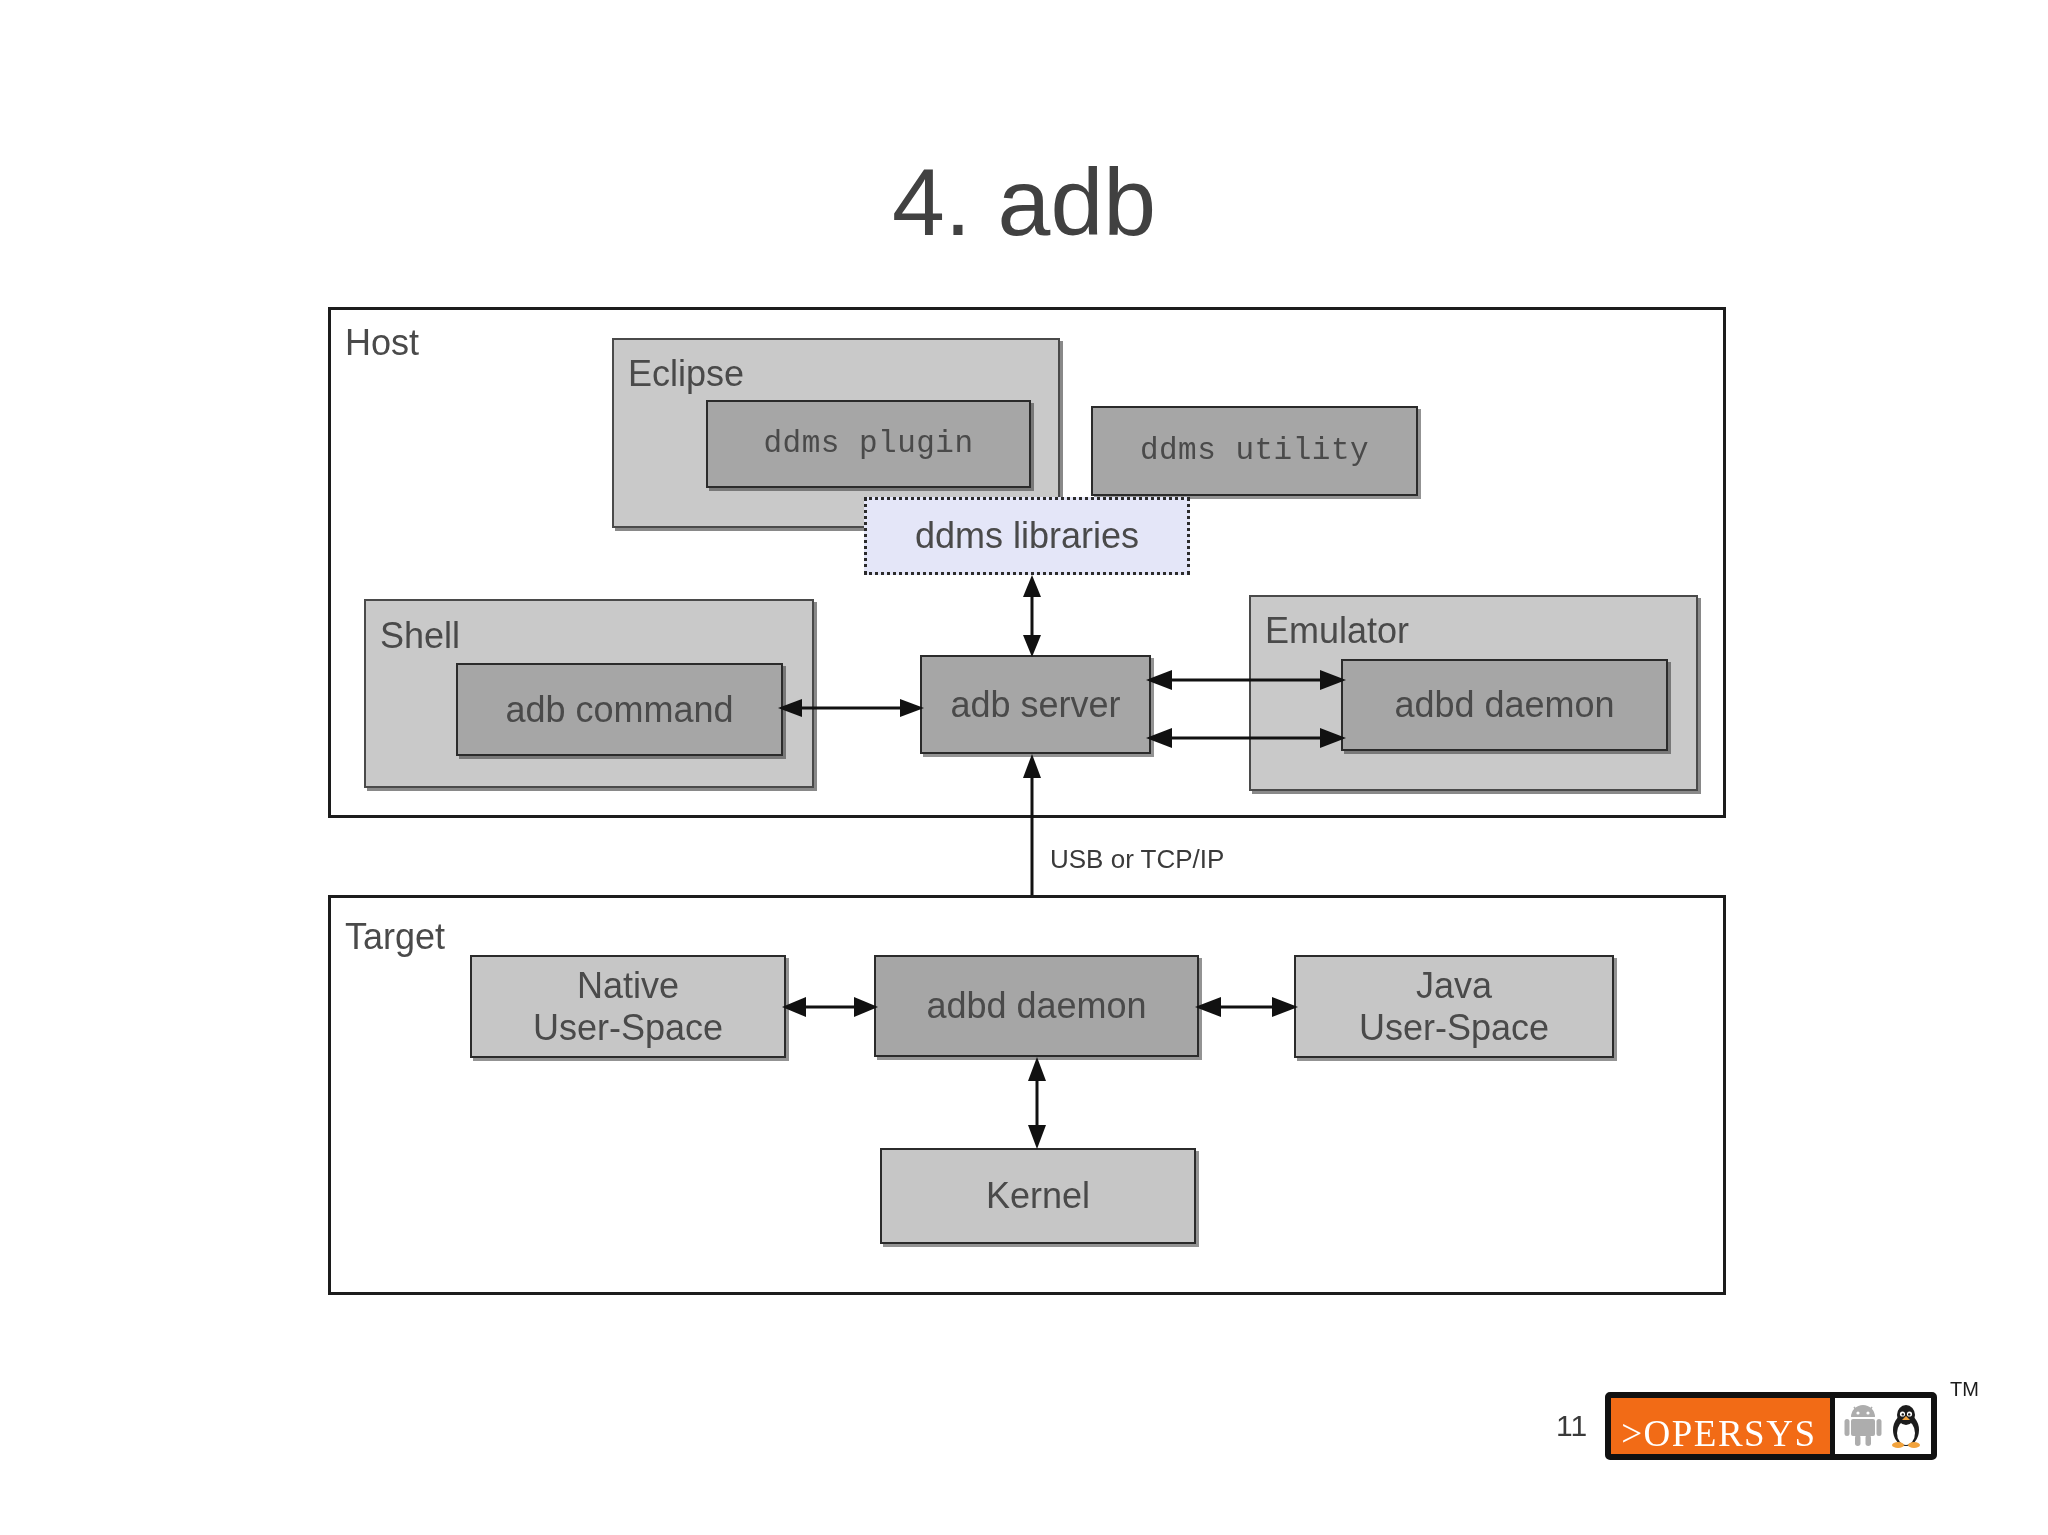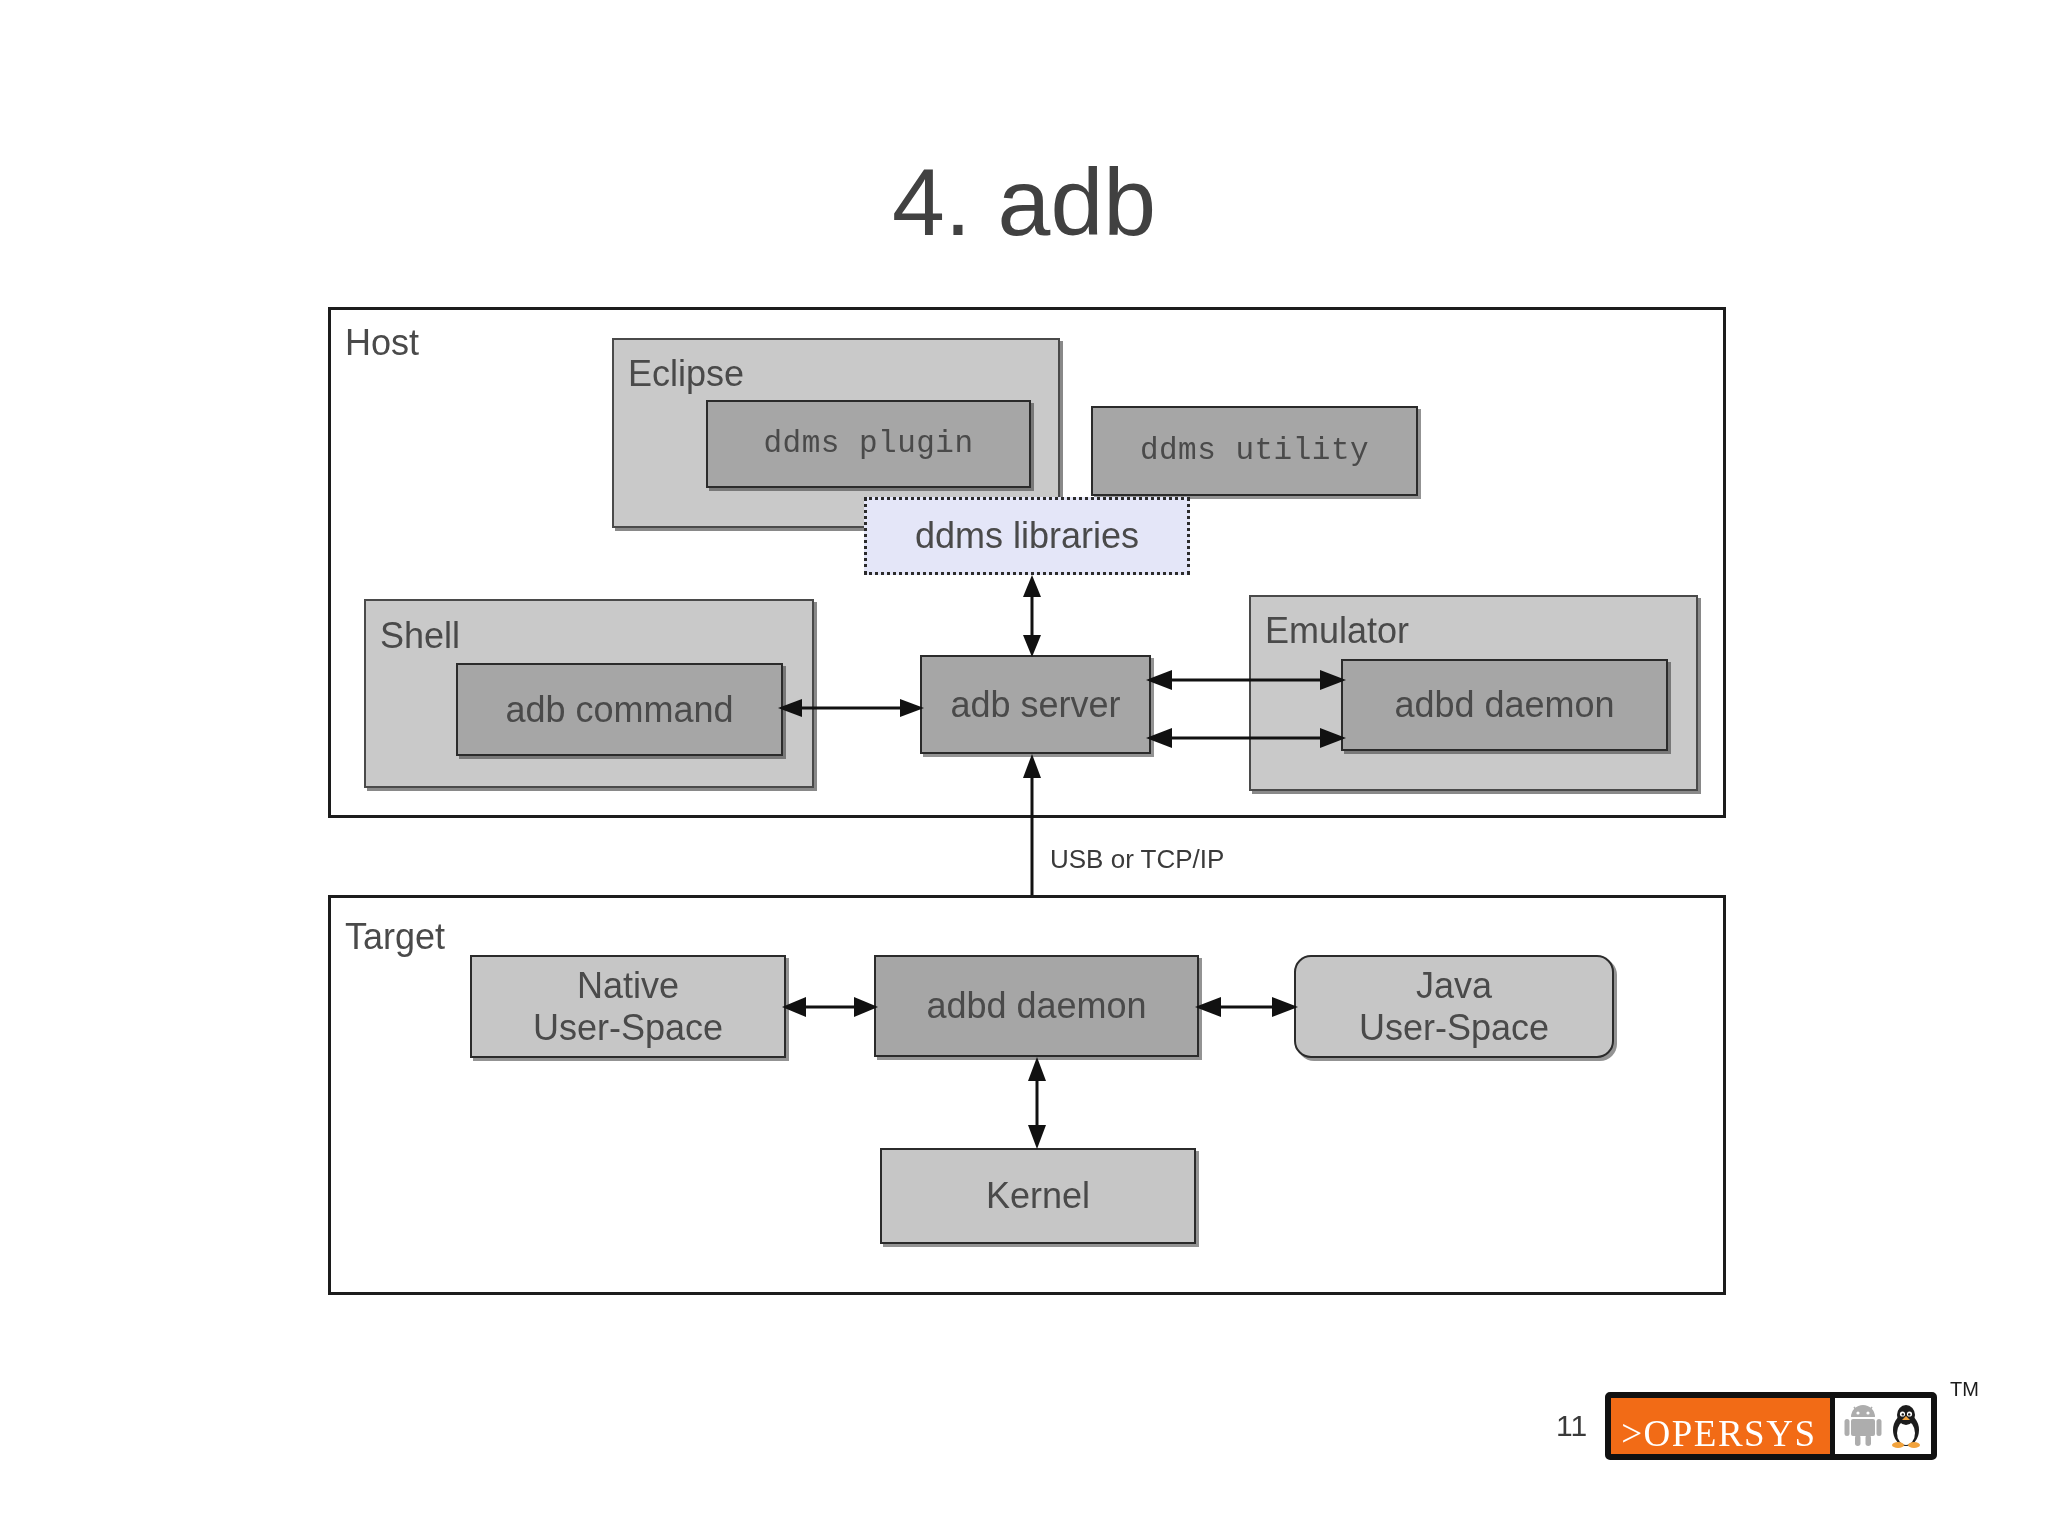--- a/index.html
+++ b/index.html
@@ -227,21 +227,21 @@
 
 <div class="outer-label" style="left:345px; top:916px;">Target</div>
 
 <div class="node light" id="native-user-space" style="left:470px; top:955px; width:316px; height:103px; flex-direction:column; font-size:36px;">
   <span>Native</span>
   <span>User-Space</span>
 </div>
 
 <div class="node" id="target-adbd" style="left:874px; top:955px; width:325px; height:102px; font-size:36px;">adbd daemon</div>
 
-<div class="node light" id="java-user-space" style="left:1294px; top:955px; width:320px; height:103px; flex-direction:column; font-size:36px;border-radius:17px;">
+<div class="node light" id="java-user-space" style="left:1294px; top:955px; width:320px; height:103px; flex-direction:column; font-size:36px;">
   <span>Java</span>
   <span>User-Space</span>
 </div>
 
 <div class="node light" id="kernel" style="left:880px; top:1148px; width:316px; height:96px; font-size:36px;">Kernel</div>
 
 <div class="conn" style="left:782px; top:996px;">
   <svg width="96" height="22" viewBox="0 0 96 22">
     <line x1="20" y1="11" x2="76" y2="11" stroke="#111" stroke-width="3"></line>
     <polygon points="0,11 24,1 24,21" fill="#111"></polygon>

